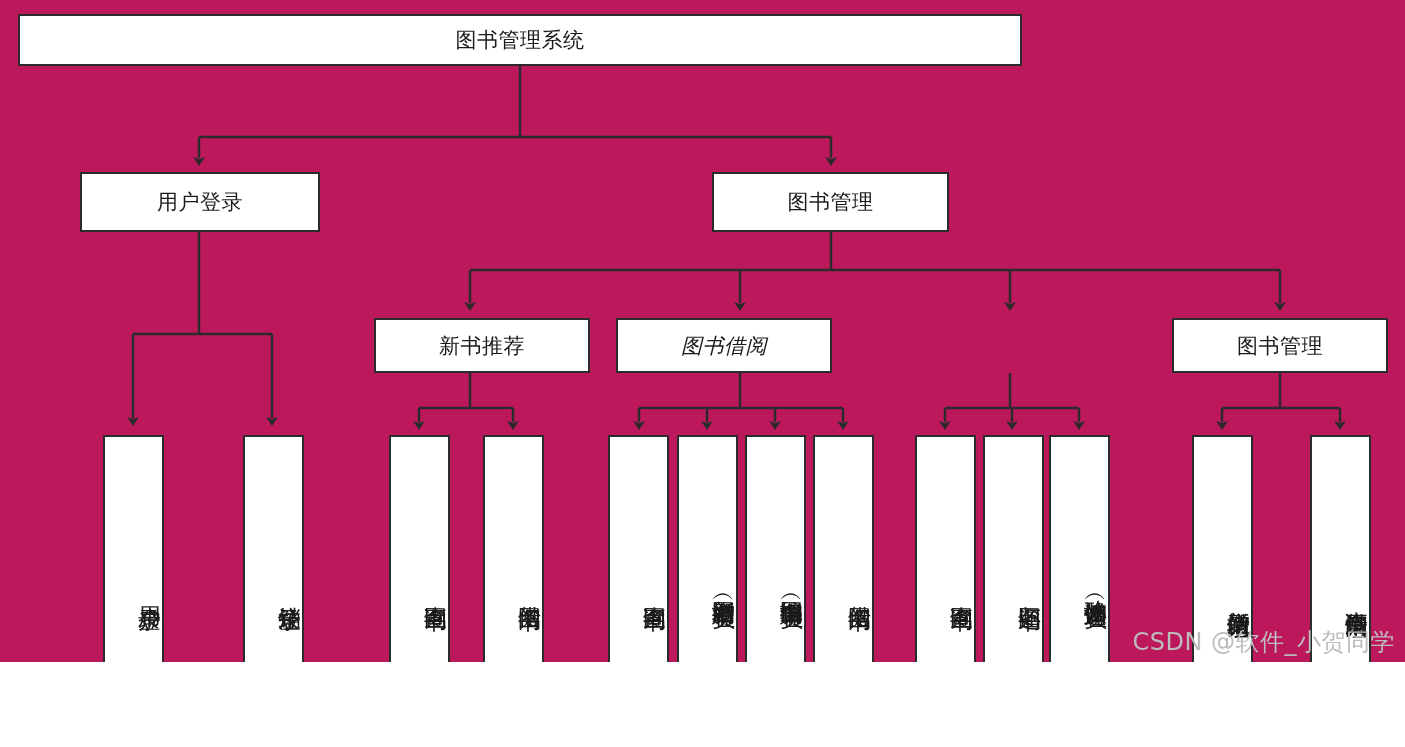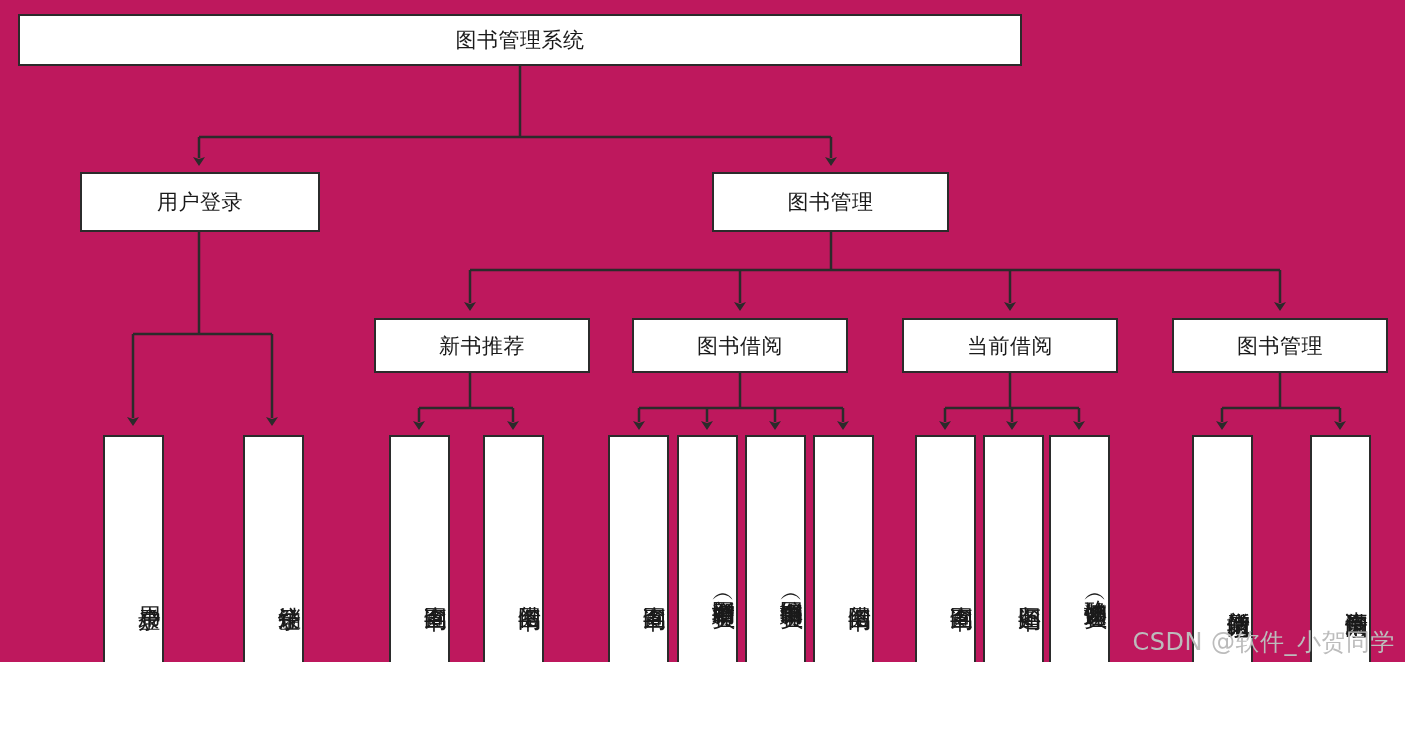--- a/index.html
+++ b/index.html
@@ -123,25 +123,22 @@
   <div class="node horiz" style="left:80px; top:172px; width:240px; height:60px;">
     <span>用户登录</span>
   </div>
   <div class="node horiz" style="left:712px; top:172px; width:237px; height:60px;">
     <span>图书管理</span>
   </div>
 
   <div class="node horiz" style="left:362px; top:318px; width:216px; height:55px;margin-left:12px;">
     <span>新书推荐</span>
   </div>
-  <div class="node horiz" style="left:632px; top:318px; width:216px; height:55px;">
+  <div class="node horiz" style="left:616px; top:318px; width:216px; height:55px;font-style:italic;">
     <span>图书借阅</span>
-  </div>
-  <div class="node horiz" style="left:902px; top:318px; width:216px; height:55px;">
-    <span>当前借阅</span>
   </div>
   <div class="node horiz" style="left:1172px; top:318px; width:216px; height:55px;">
     <span>图书管理</span>
   </div>
 
   <div class="node vert" style="left:103px; top:435px; width:61px; height:299px;">
     <span>用户登录</span>
   </div>
   <div class="node vert" style="left:243px; top:435px; width:61px; height:299px;">
     <span>注销登录</span>

